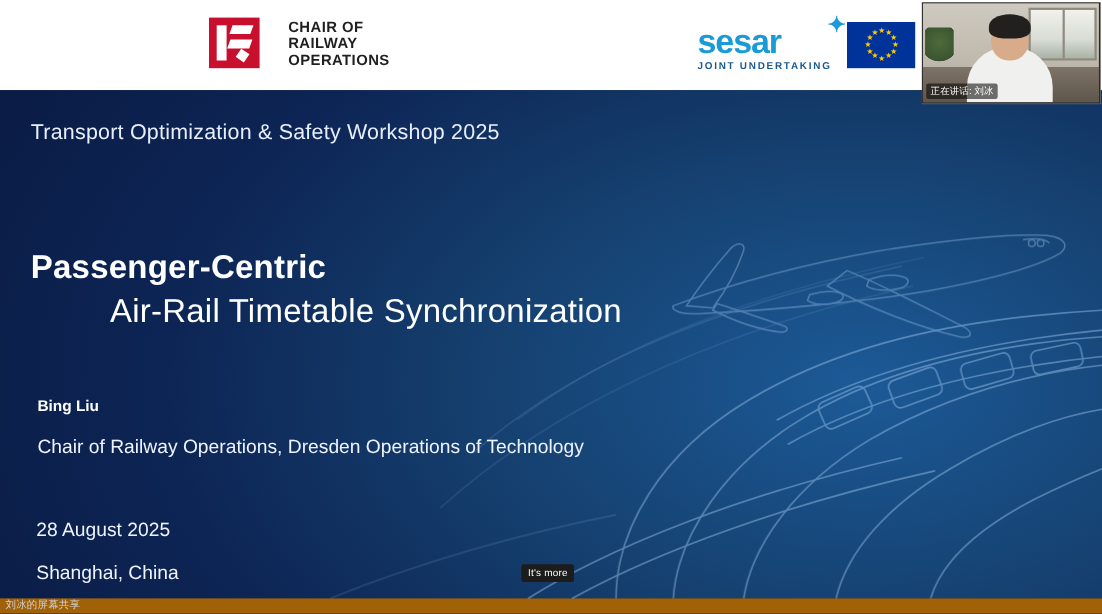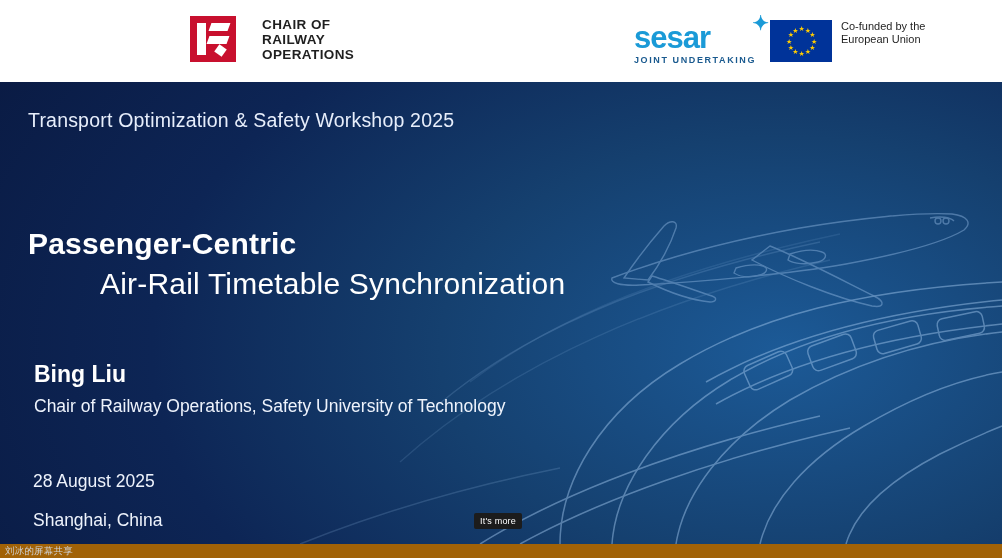--- a/index.html
+++ b/index.html
@@ -197,21 +197,21 @@
     position: absolute;
     left: 100px; top: 185px;
     font-size: 30px;
     font-weight: normal;
     color: #ffffff;
     letter-spacing: 0.2px;
   }
   .presenter {
     position: absolute;
     left: 34px; top: 279px;
-    font-size: 23px;
+    font-size: 14px;
     font-weight: bold;
     color: #ffffff;
   }
   .affiliation {
     position: absolute;
     left: 34px; top: 314px;
     font-size: 17.5px;
     color: #eef3fc;
   }
   .date-line {
@@ -402,23 +402,35 @@
         <path d="M480 462 C560 412 680 366 820 334"></path>
         <path d="M520 462 C600 418 716 376 850 346"></path>
         <path d="M300 462 C380 430 470 404 560 386" opacity="0.4"></path>
       </g>
     </svg>
 
     <div class="workshop-label">Transport Optimization &amp; Safety Workshop 2025</div>
     <div class="title-line1">Passenger-Centric</div>
     <div class="title-line2">Air-Rail Timetable Synchronization</div>
     <div class="presenter">Bing Liu</div>
-    <div class="affiliation">Chair of Railway Operations, Safety University of Technology</div>
+    <div class="affiliation">Chair of Railway Operations, Dresden Operations of Technology</div>
     <div class="date-line">28 August 2025</div>
     <div class="place-line">Shanghai, China</div>
 
     <div class="its-more">It's more</div>
   </div>
 
+  <div class="pip">
+    <div class="pip-scene">
+      <div class="pip-wall"></div>
+      <div class="pip-window"></div>
+      <div class="pip-plant"></div>
+      <div class="pip-desk"></div>
+      <div class="pip-person-body"></div>
+      <div class="pip-person-head"></div>
+      <div class="pip-person-hair"></div>
+    </div>
+    <div class="pip-name">正在讲话: 刘冰</div>
+  </div>
 
   <div class="share-bar">刘冰的屏幕共享</div>
 
 </div>
 
 </body></html>

